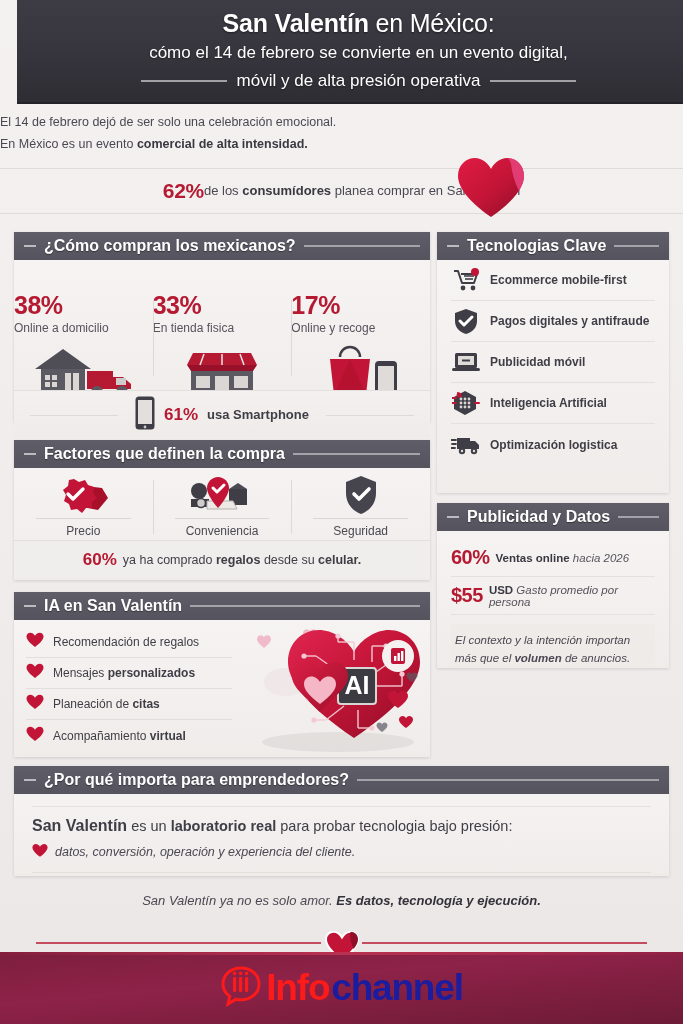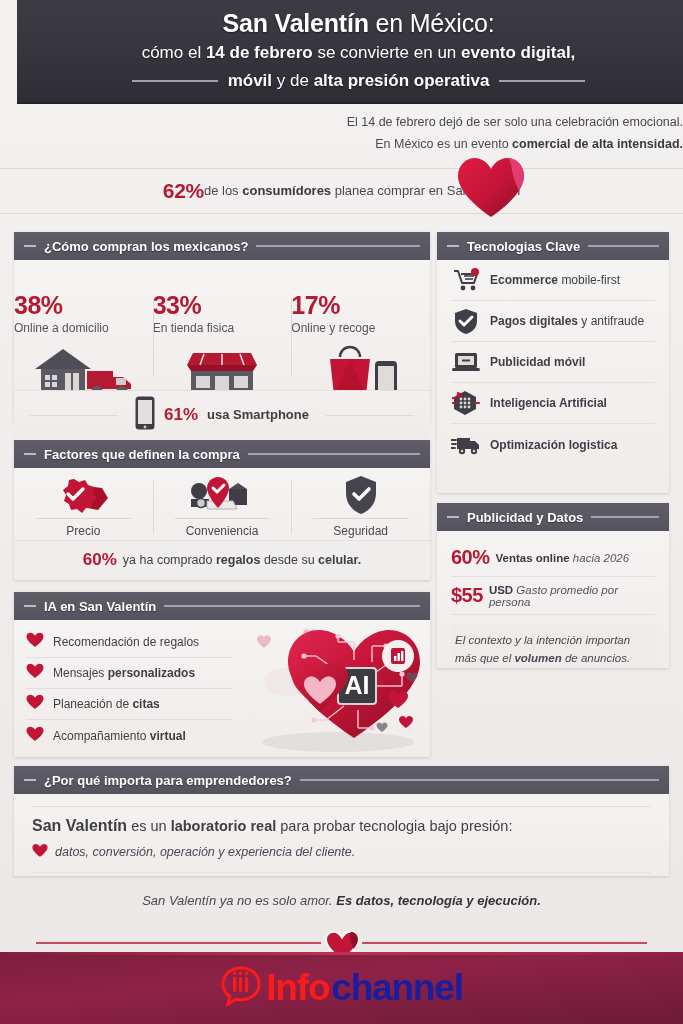--- a/index.html
+++ b/index.html
@@ -25,27 +25,27 @@
   }
   .hdr h1 {
     font-size:25px; font-weight:700; letter-spacing:-0.2px; line-height:1.2;
     text-shadow:0 1px 2px rgba(0,0,0,.5);
   }
   .hdr h1 .lt { font-weight:400; }
   .hdr h2 {
     font-size:17px; font-weight:400; line-height:1.45; margin-top:3px;
     text-shadow:0 1px 2px rgba(0,0,0,.45);
   }
-  .hdr h2 b { font-weight:700; }
+  .hdr h2 b { font-weight:400; }
   .hdr .l3 { display:flex; align-items:center; justify-content:center; gap:10px; }
   .hdr .rule { display:block; width:86px; height:2px; background:rgba(255,255,255,.55); }
 
   
   .intro { position:absolute; left:0; top:112px; width:683px; }
-  .intro .lines { text-align:right; color:#4a4852; font-size:12.5px; line-height:1.75; }
+  .intro .lines { text-align:left; color:#4a4852; font-size:12.5px; line-height:1.75; }
   .intro .lines b { font-weight:700; color:#3a3942; }
   .stat-row {
     position:relative; margin-top:12px; height:46px;
     display:flex; align-items:center; justify-content:center;
     border-top:1px solid #dedbd9; border-bottom:1px solid #dedbd9;
   }
   .stat-row .txt { font-size:13px; color:#4a4852; }
   .stat-row .big { font-size:21px; font-weight:700; color:#b51a32; letter-spacing:-0.3px; }
   .stat-row .txt b { font-weight:700; color:#3a3942; }
   .intro-heart { position:absolute; right:156px; top:-14px; }
@@ -56,21 +56,21 @@
     background:linear-gradient(180deg,#f7f5f4 0%,#efecea 100%);
     box-shadow:0 1px 3px rgba(0,0,0,.13);
   }
   .pbar {
     height:28px;
     background:linear-gradient(180deg,#5e5d68 0%,#54535e 100%);
     display:flex; align-items:center; gap:8px; padding:0 10px;
     color:#fff;
   }
   .pbar .tick { width:12px; height:2px; background:rgba(255,255,255,.6); flex:0 0 auto; }
-  .pbar .ttl { font-size:13px; font-weight:700; white-space:nowrap; text-shadow:0 1px 1px rgba(0,0,0,.4);text-align:right; }
+  .pbar .ttl { font-size:16px; font-weight:700; white-space:nowrap; text-shadow:0 1px 1px rgba(0,0,0,.4);text-align:right; }
   .pbar .ttl .lt { font-weight:700; }
   .pbar .fill { flex:1 1 auto; height:2px; background:rgba(255,255,255,.45); }
 
   
   #buy { left:14px; top:232px; width:416px; height:190px; }
   .cols { display:flex; height:130px; padding-top:8px; }
   .col { flex:1; text-align:left; position:relative;margin-top:24px; }
   .col + .col::before {
     content:""; position:absolute; left:0; top:8px; bottom:14px; width:1px; background:#dcd9d7;
   }
@@ -92,21 +92,21 @@
   .phone-row .txt b { font-weight:700; }
 
   
   #tech { left:437px; top:232px; width:232px; height:261px; }
   .trow {
     display:flex; align-items:center; gap:9px; height:41px; margin:0 14px;
     border-bottom:1px solid #e3e0de;
   }
   .trow:last-child { border-bottom:none; }
   .trow .tx { font-size:12px; color:#3f3e46; font-weight:700; }
-  .trow .tx .lt { font-weight:400;margin-top:32px; }
+  .trow .tx .lt { font-weight:700;margin-top:32px; }
   .tico { width:30px; flex:0 0 30px; display:flex; align-items:center; justify-content:center; }
 
   
   #factors { left:14px; top:440px; width:416px; height:140px; }
   .fcols { display:flex; height:72px; padding-top:6px; }
   .fcol { flex:1; text-align:center; position:relative; }
   .fcol + .fcol::before { content:""; position:absolute; left:0; top:6px; bottom:6px; width:1px; background:#dcd9d7; }
   .ficonbox { height:42px; display:flex; align-items:center; justify-content:center; }
   .flabel {
     font-size:12px; color:#4b4951; padding-top:5px; margin:2px 22px 0;

